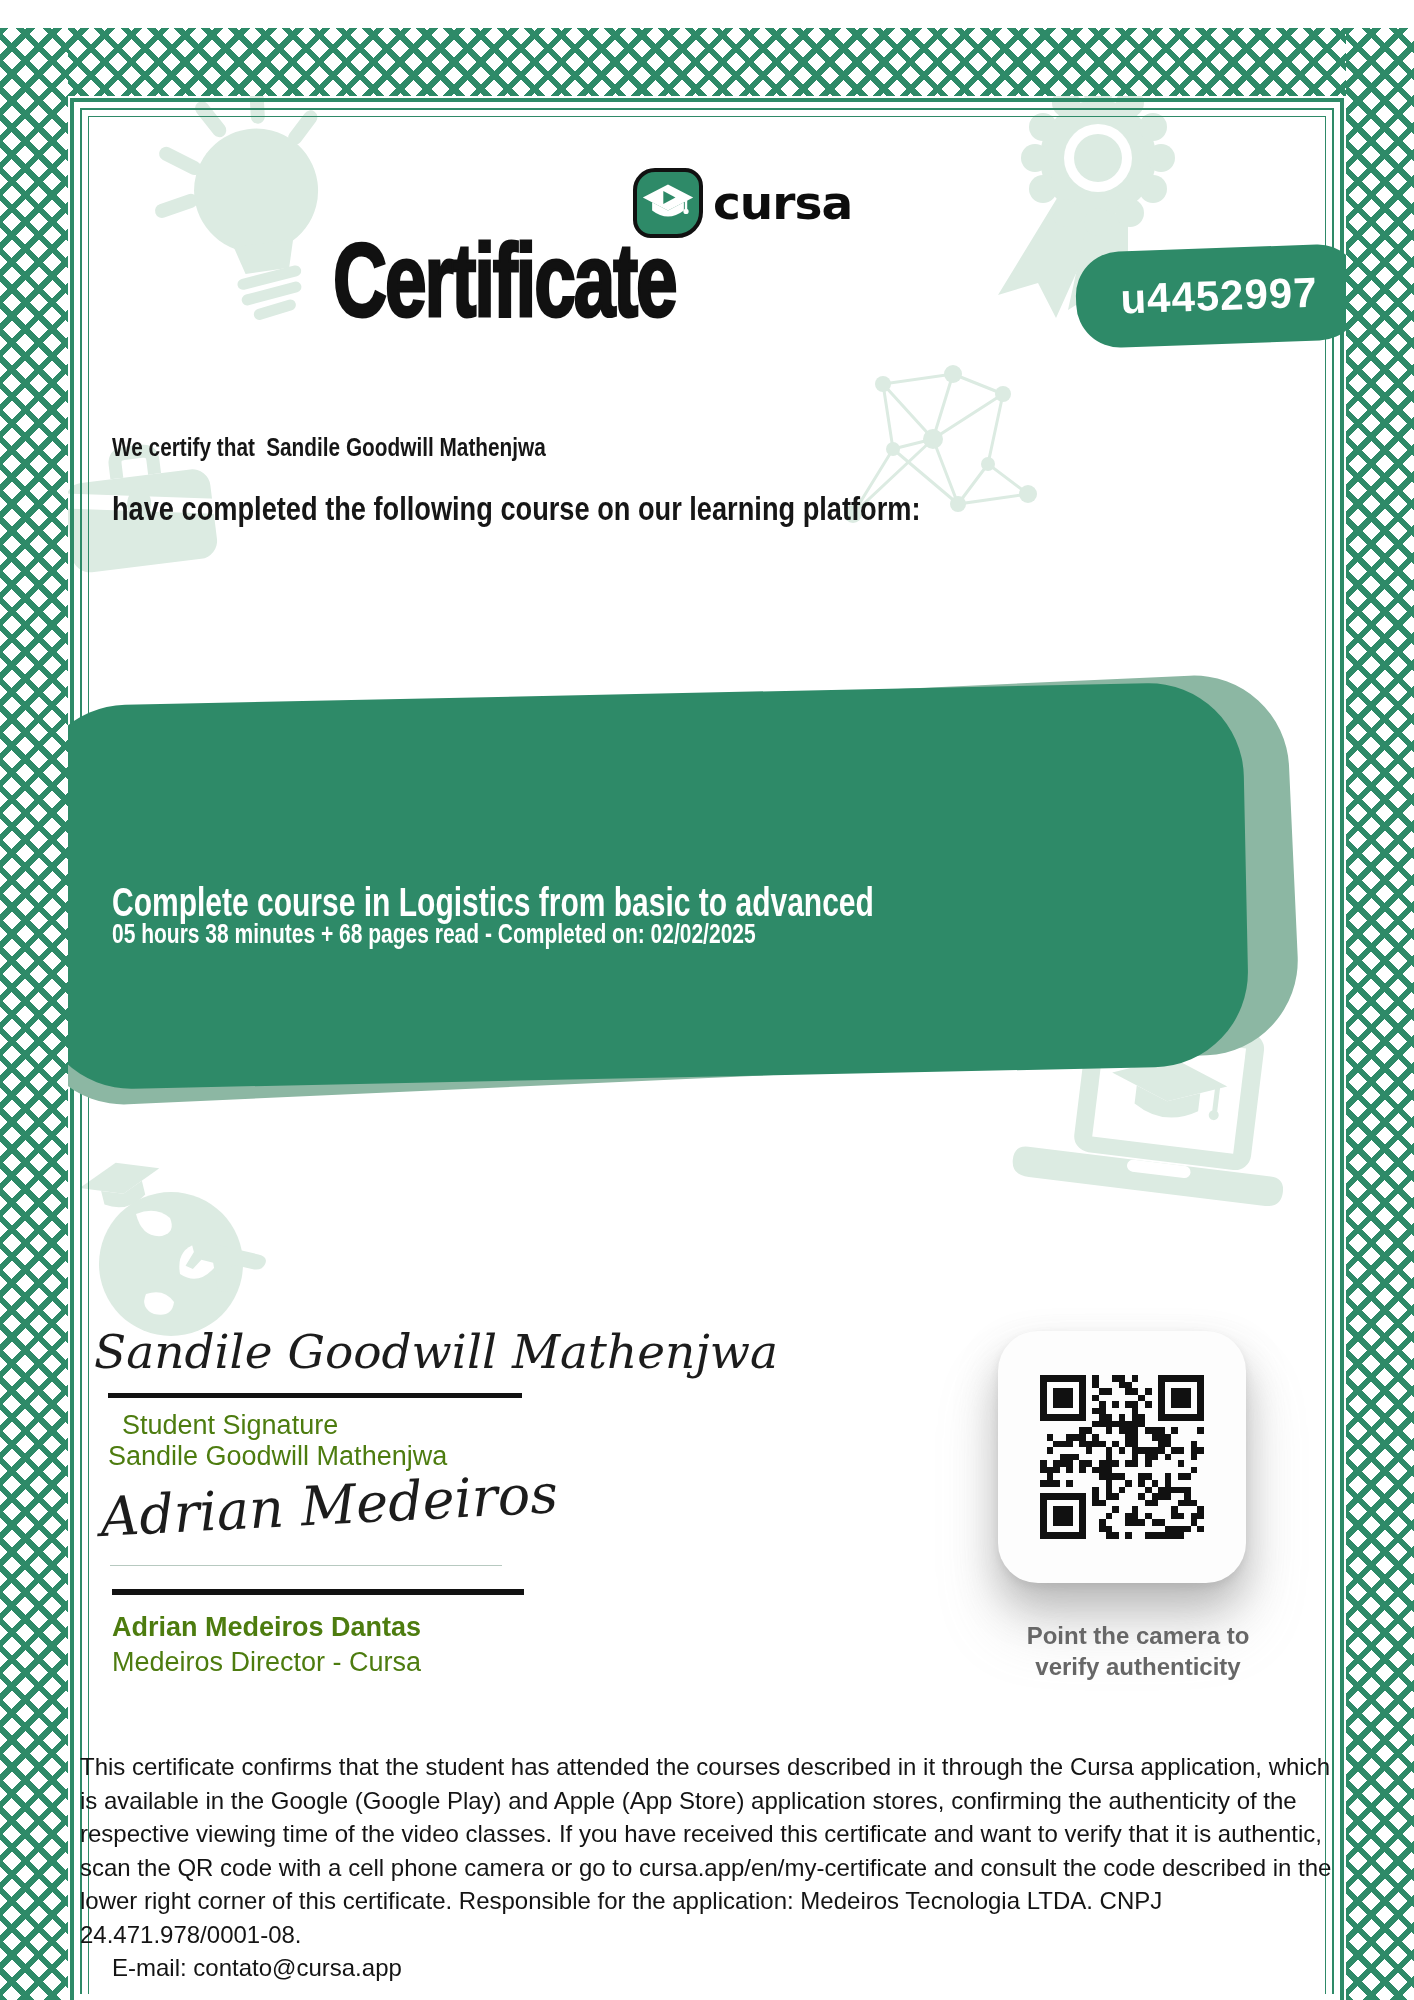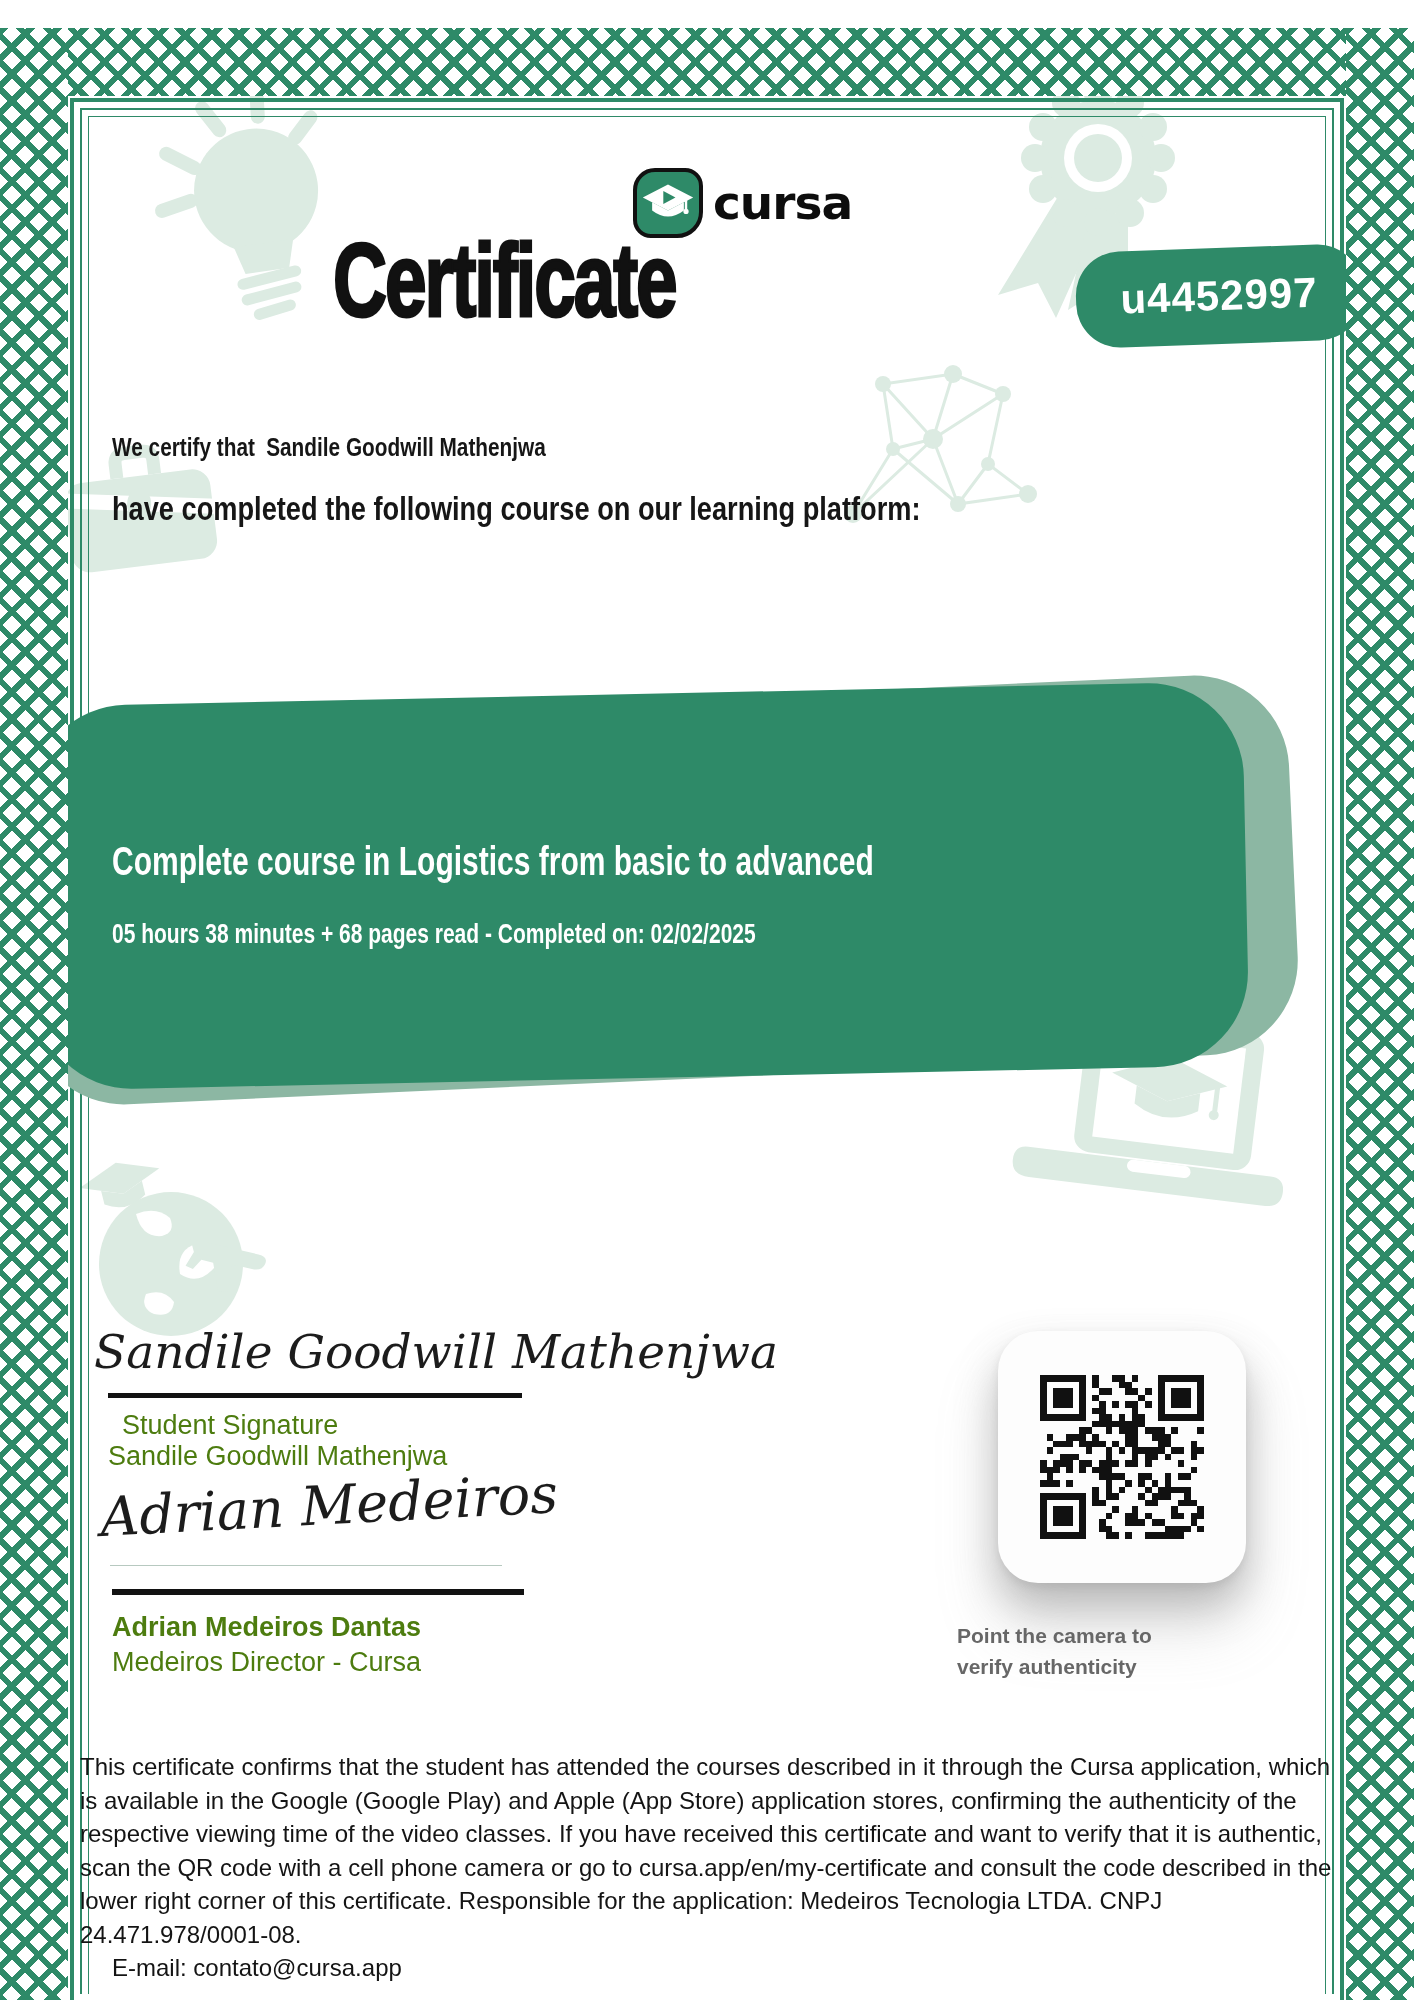--- a/index.html
+++ b/index.html
@@ -47,21 +47,21 @@
   .narrow{display:inline-block;transform:scaleX(0.8);transform-origin:0 50%;white-space:nowrap;}
   .certify1{position:absolute;left:112px;top:404px;font-size:26px;font-weight:bold;z-index:4;}
   .certify1 .student{margin-left:14px;}
   .certify2{position:absolute;left:112px;top:461px;font-size:34px;font-weight:bold;z-index:4;}
 
   
   .banner-sage{position:absolute;left:24px;top:672px;width:1270px;height:380px;background:#8cb7a3;
                border-radius:95px;transform:rotate(-2.6deg);z-index:3;}
   .banner-dark{position:absolute;left:34px;top:666px;width:1212px;height:384px;background:#2e8a68;
                border-radius:95px;transform:rotate(-1.2deg);z-index:3;}
-  .course-title{position:absolute;left:112px;top:811px;color:#fff;font-size:40px;font-weight:bold;z-index:4;}
+  .course-title{position:absolute;left:112px;top:852px;color:#fff;font-size:40px;font-weight:bold;z-index:4;}
   .course-title .narrow{transform:scaleX(0.75);}
   .course-meta{position:absolute;left:112px;top:890px;color:#fff;font-size:28px;font-weight:bold;z-index:4;}
   .course-meta .narrow{transform:scaleX(0.75);}
 
   
   .script{font-family:"DejaVu Serif",serif;font-style:italic;color:#1c1c1c;z-index:4;position:absolute;white-space:nowrap;}
   .sig1-script{left:94px;top:1296px;font-size:47px;}
   .sig2-script{left:102px;top:1458px;font-size:54px;transform:rotate(-3deg);transform-origin:0 100%;}
   .sig-line{position:absolute;background:#121212;z-index:4;}
   .sig1-line{left:108px;top:1365px;width:414px;height:5px;}
@@ -71,21 +71,21 @@
   .sig1-role{left:122px;top:1382px;}
   .sig1-name{left:108px;top:1413px;}
   .sig2-name{left:112px;top:1584px;font-weight:bold;}
   .sig2-role{left:112px;top:1619px;}
 
   
   .qr-card{position:absolute;left:998px;top:1303px;width:248px;height:252px;background:#fdfdfd;border-radius:40px;
            z-index:4;display:flex;align-items:center;justify-content:center;
            box-shadow:0 22px 40px rgba(110,110,110,.38),0 4px 10px rgba(0,0,0,.08),0 45px 60px rgba(150,150,150,.25);}
   .qr-card svg{shape-rendering:crispEdges;fill:#111;}
-  .qr-caption{position:absolute;left:957px;top:1592px;width:252px;text-align:left;font-size:21px;font-weight:bold;
+  .qr-caption{position:absolute;left:1012px;top:1592px;width:252px;text-align:center;font-size:24px;font-weight:bold;
               color:#676767;line-height:31px;z-index:4;}
 
   
   .footer{position:absolute;left:80px;top:1722px;width:1258px;font-size:24px;line-height:33.5px;color:#141414;z-index:4;}
   .footer span{display:inline;}
   .footer .email{display:block;padding-left:32px;}
 </style>
 </head>
 <body>
 

